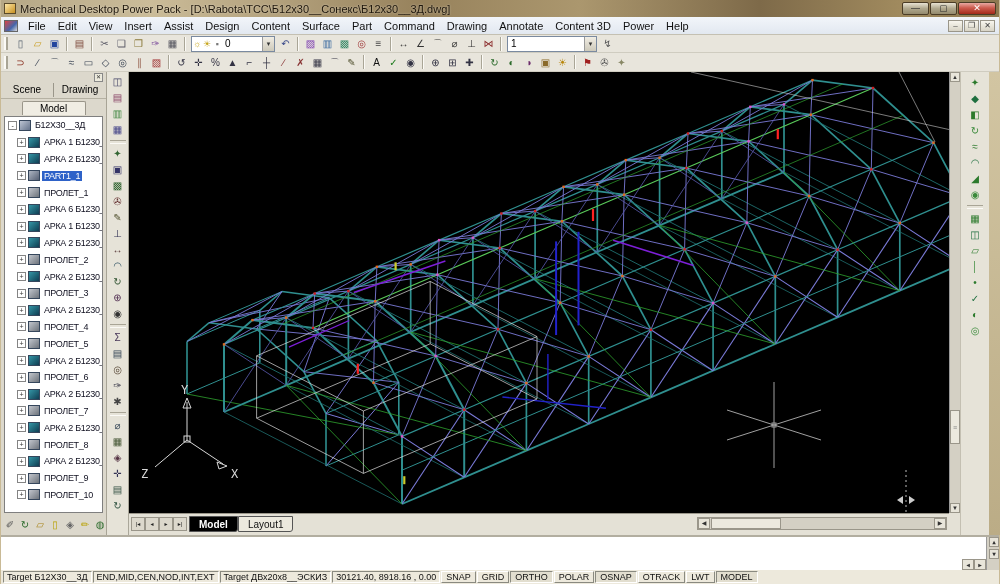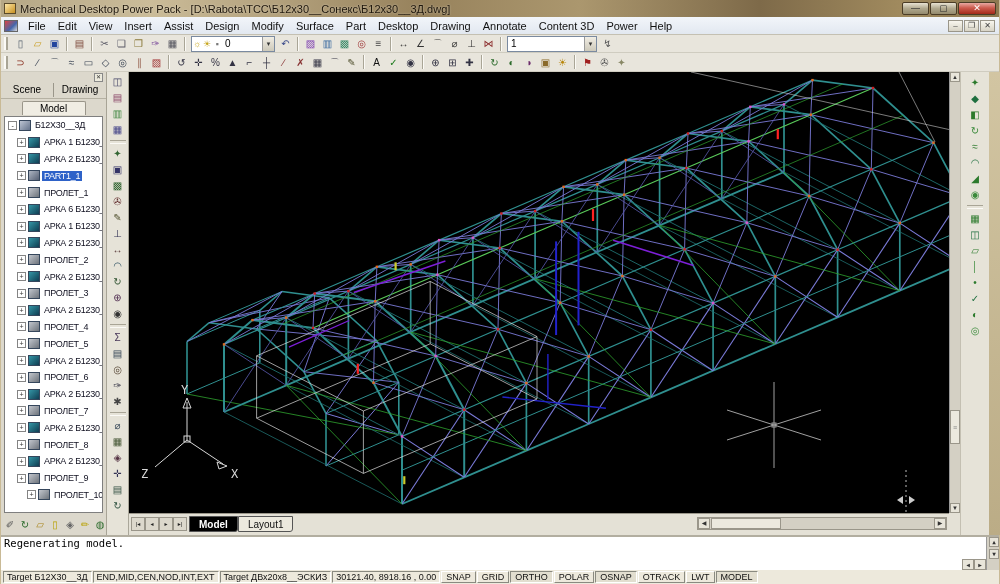--- a/index.html
+++ b/index.html
@@ -103,24 +103,24 @@
 
   <div class="menubar">
     <div class="mdiicon"></div>
     <div id="menus" style="display:flex;">
         <span class="menu-item">File</span>
         <span class="menu-item">Edit</span>
         <span class="menu-item">View</span>
         <span class="menu-item">Insert</span>
         <span class="menu-item">Assist</span>
         <span class="menu-item">Design</span>
-        <span class="menu-item">Modify</span>
+        <span class="menu-item">Content</span>
         <span class="menu-item">Surface</span>
         <span class="menu-item">Part</span>
-        <span class="menu-item">Desktop</span>
+        <span class="menu-item">Command</span>
         <span class="menu-item">Drawing</span>
         <span class="menu-item">Annotate</span>
         <span class="menu-item">Content 3D</span>
         <span class="menu-item">Power</span>
         <span class="menu-item">Help</span>
       </div>
     <div class="mdibtns">
       <div class="mbtn">–</div>
       <div class="mbtn">❐</div>
       <div class="mbtn">✕</div>
@@ -329,21 +329,21 @@
           <div class="titem" style="padding-left: 10px;">
             <span class="texp">+</span>
             <span class="ticon k-arka"></span>
             <span class="tlabel">АРКА 2 Б1230_9</span>
           </div>
           <div class="titem" style="padding-left: 10px;">
             <span class="texp">+</span>
             <span class="ticon k-prolet"></span>
             <span class="tlabel">ПРОЛЕТ_9</span>
           </div>
-          <div class="titem" style="padding-left: 20px;">
+          <div class="titem" style="padding-left: 10px;">
             <span class="texp">+</span>
             <span class="ticon k-prolet"></span>
             <span class="tlabel">ПРОЛЕТ_10</span>
           </div>
         </div>
       <div id="bicons" class="bicons">
           <span class="tbi" style="color: rgb(85, 85, 85);">✐</span>
           <span class="tbi" style="color: rgb(42, 106, 42);">↻</span>
           <span class="tbi" style="color: rgb(168, 132, 26);">▱</span>
           <span class="tbi" style="color: rgb(184, 160, 0);">▯</span>
@@ -827,21 +827,20 @@
         </div>
       <div class="hscroll">
         <div class="hbtn">◀</div>
         <div class="hthumb"></div>
         <div class="hbtn" style="margin-left:auto;">▶</div>
       </div>
     </div>
   </div>
 
   <div class="cmdarea">
-    <div>Regenerating model.</div>
     <div class="cmd-vscroll">
       <div class="sarrow" style="top:0;right:0;left:auto;">▲</div>
       <div class="sarrow" style="bottom:11px;right:0;left:auto;">▼</div>
     </div>
     <div class="cmd-hscroll">
       <div class="hbtn">◀</div>
       <div class="hbtn">▶</div>
     </div>
   </div>
 

